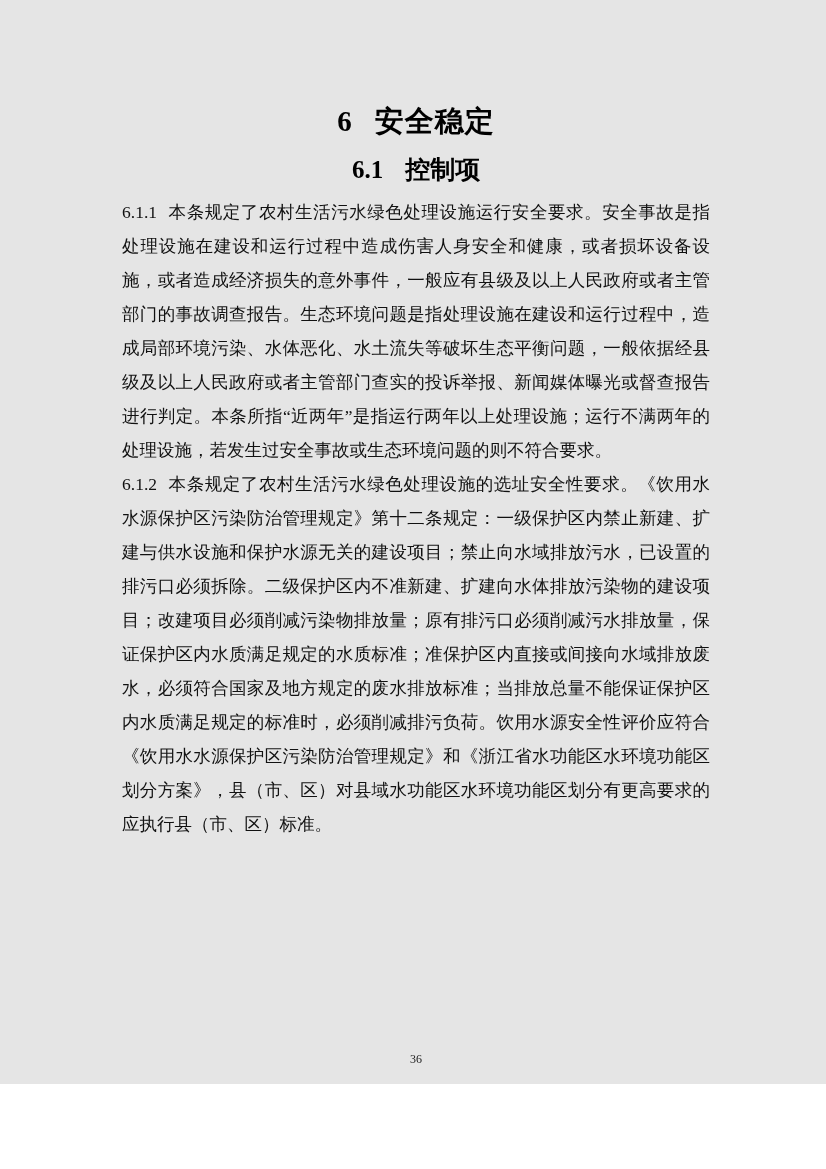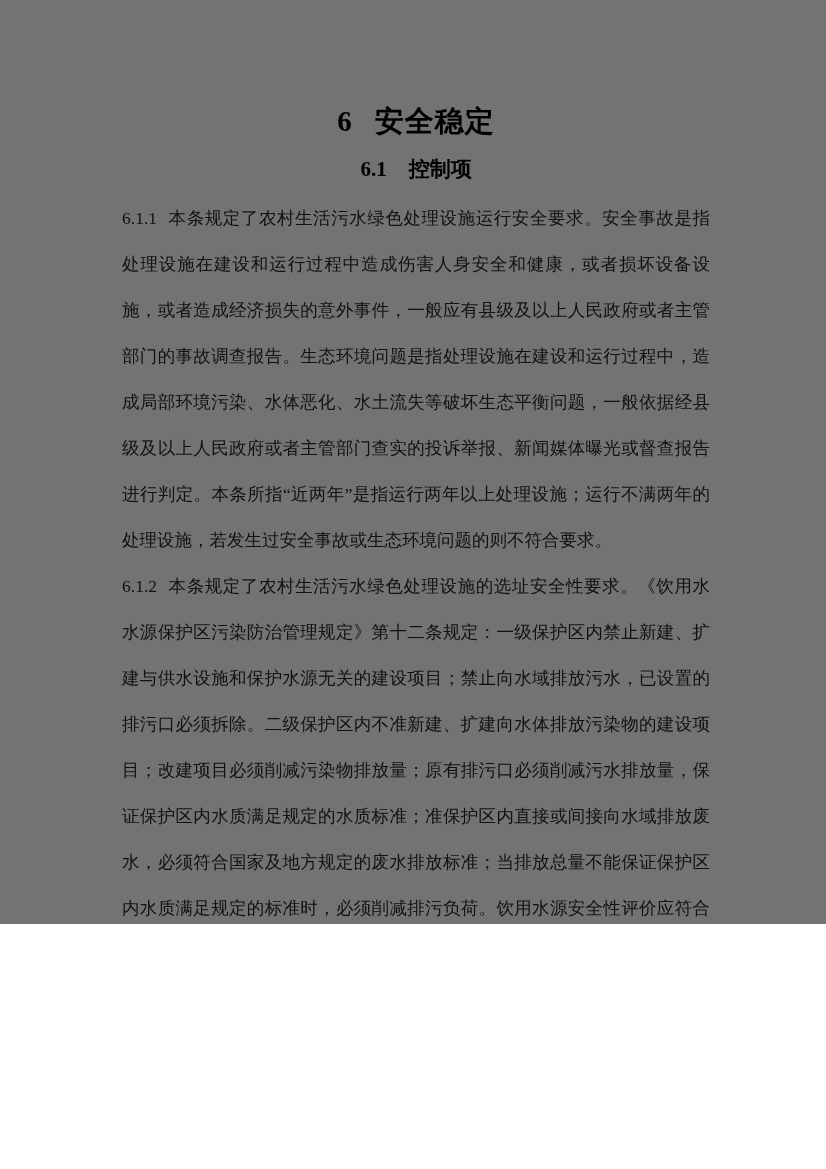--- a/index.html
+++ b/index.html
@@ -9,22 +9,22 @@
   }
   body {
     width: 826px;
     height: 1169px;
     color: #111111;
     font-family: "Liberation Serif", "DejaVu Serif", serif;
   }
   .page {
     position: relative;
     width: 826px;
-    height: 924px;
-    background: #737373;
+    height: 1084px;
+    background: #e5e5e5;
     overflow: hidden;
   }
   .content {
     position: absolute;
     left: 122px;
     top: 0;
     width: 588px;
   }
   .chapter-title {
     margin: 104px 0 0 0;
@@ -39,36 +39,36 @@
   .chapter-title .h-num {
     margin-right: 22px;
     font-family: "Liberation Serif", "DejaVu Serif", serif;
     font-weight: bold;
   }
   .section-heading {
     margin: 18px 0 0 0;
     text-align: center;
     font-family: "DejaVu Sans", "Liberation Sans", sans-serif;
     font-weight: bold;
-    font-size: 21px;
+    font-size: 25px;
     line-height: 25px;
     color: #000000;
   }
   .section-heading .h-num {
     margin-right: 22px;
     font-family: "Liberation Serif", "DejaVu Serif", serif;
     font-weight: bold;
   }
   .section-heading.second {
     margin-top: 10px;
   }
   .para {
     margin: 0;
     font-size: 17.5px;
-    line-height: 46px;
+    line-height: 34px;
     text-align: justify;
     text-justify: inter-ideograph;
     color: #111111;
   }
   .para.first-after-heading {
     margin-top: 13px;
   }
   .para.first-after-heading-2 {
     margin-top: 11px;
   }

